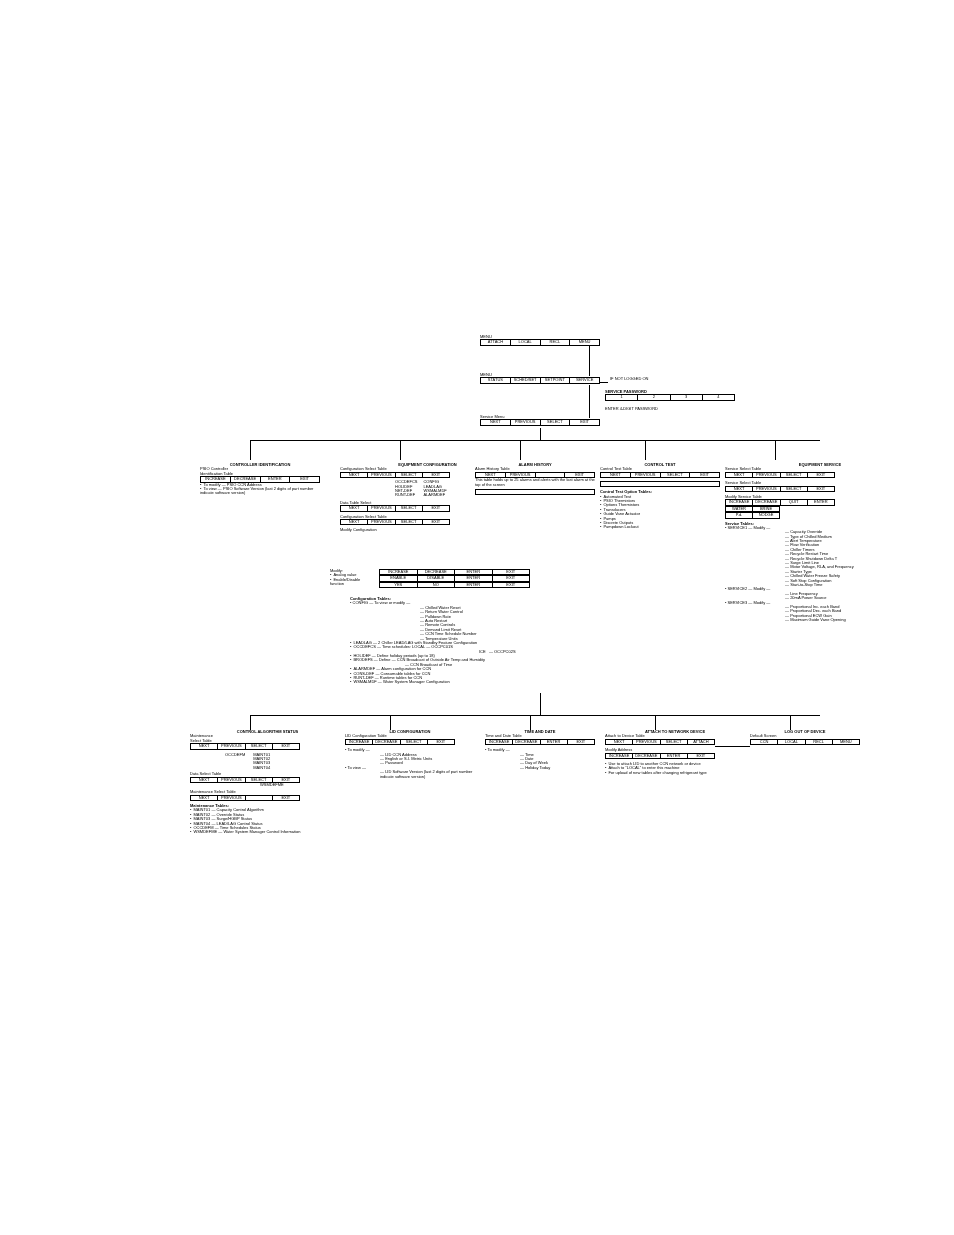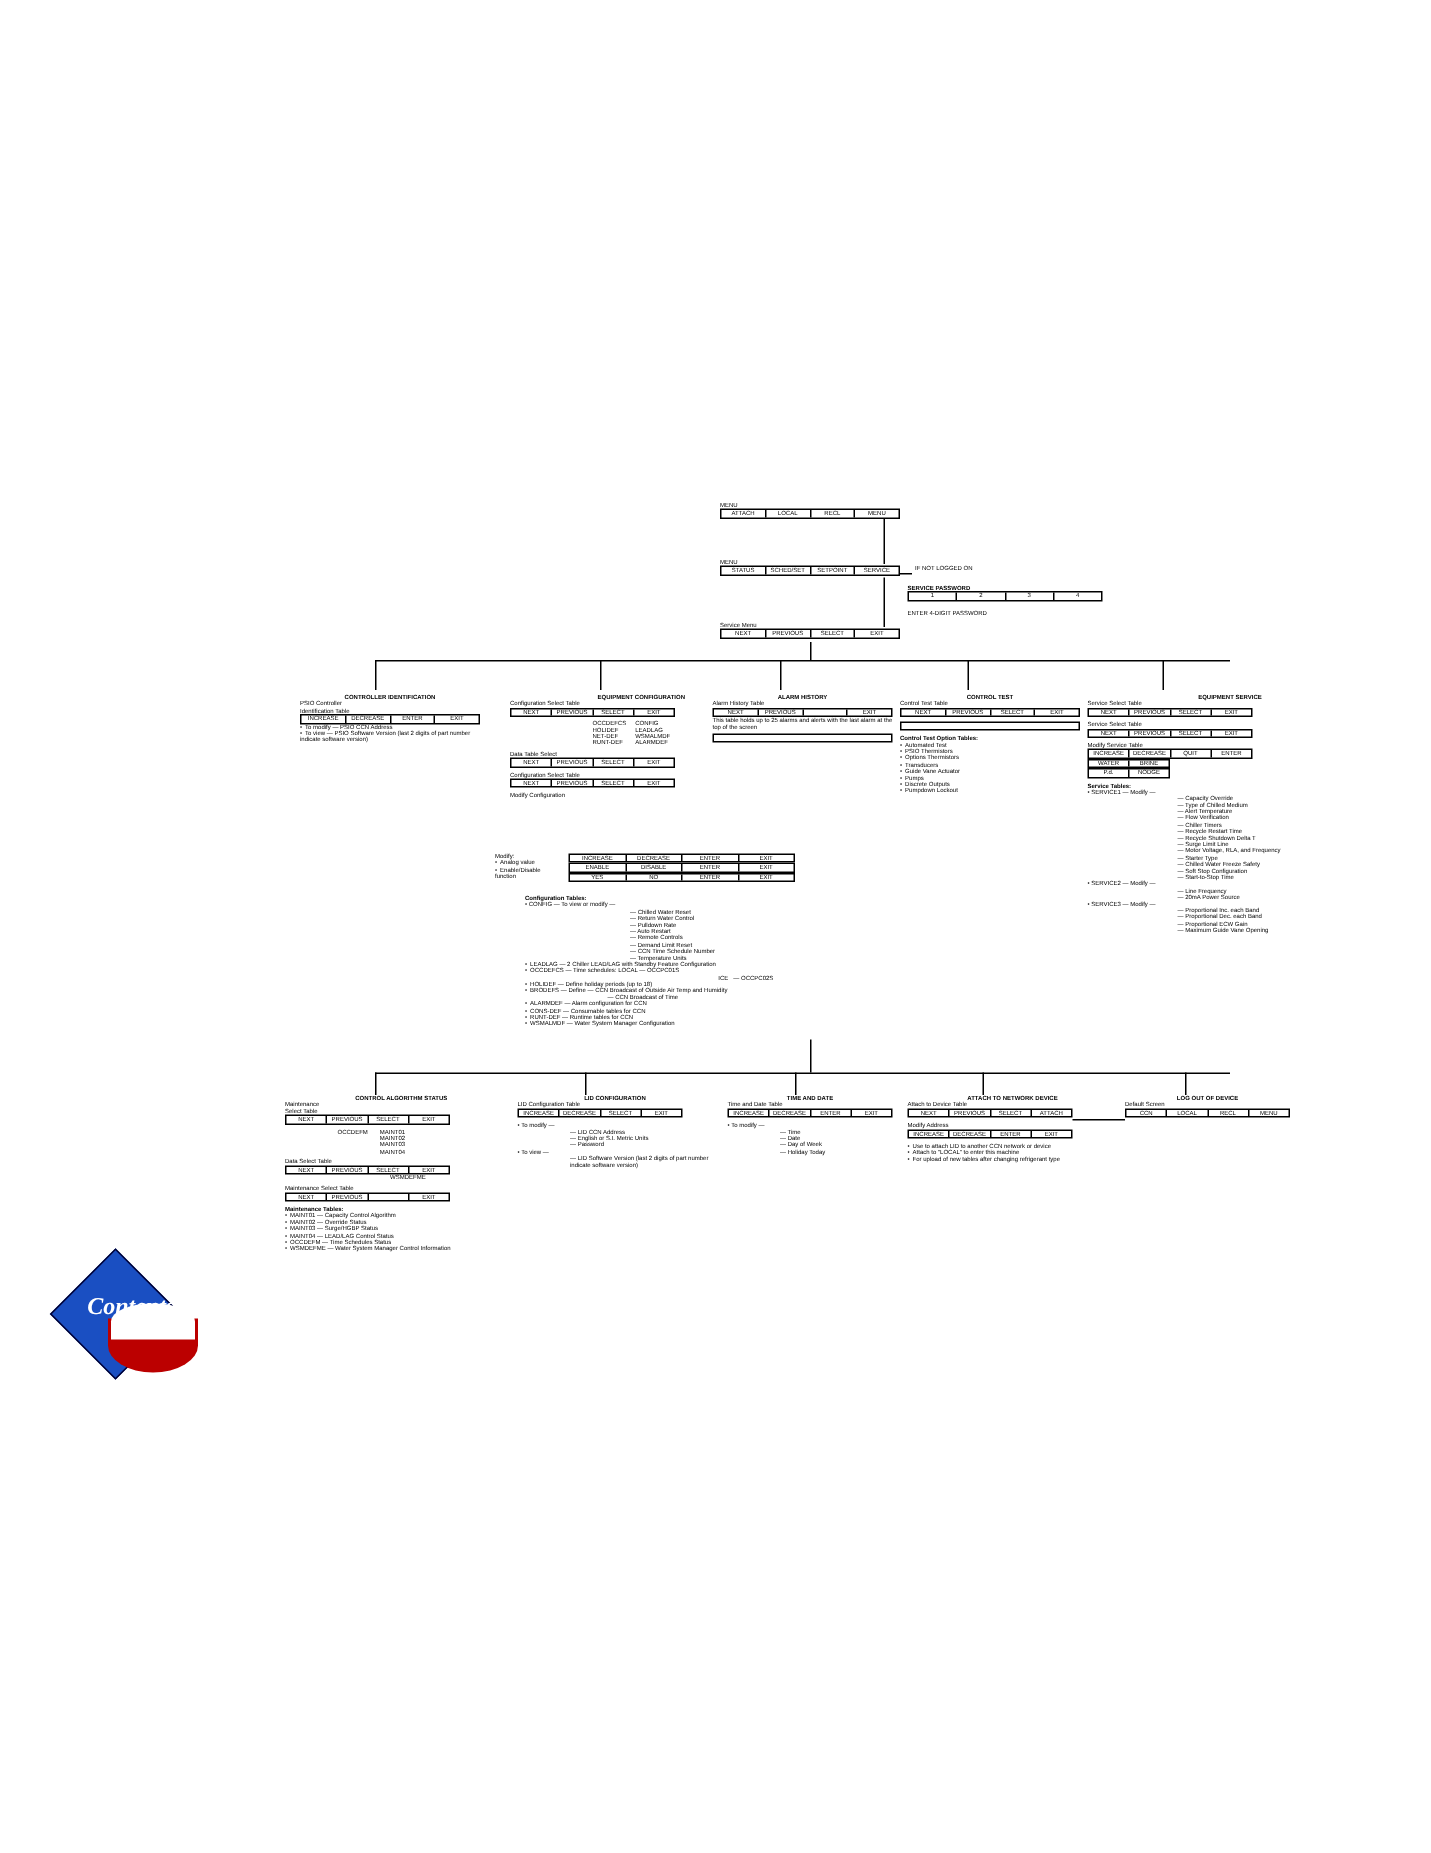--- a/index.html
+++ b/index.html
@@ -426,18 +426,13 @@
         <span>CCN</span>
         <span>LOCAL</span>
         <span>RECL</span>
         <span>MENU</span>
       </div>
     </div>
     <div class="line hl" style="left:565px;top:411px;width:35px"></div>
 
   </div>
 
-  <a class="contents-icon" href="#">
-    <span class="contents-diamond"></span>
-    <span class="contents-text">Contents</span>
-    <span class="contents-pages"></span>
-  </a>
 </div>
 
 </body></html>

